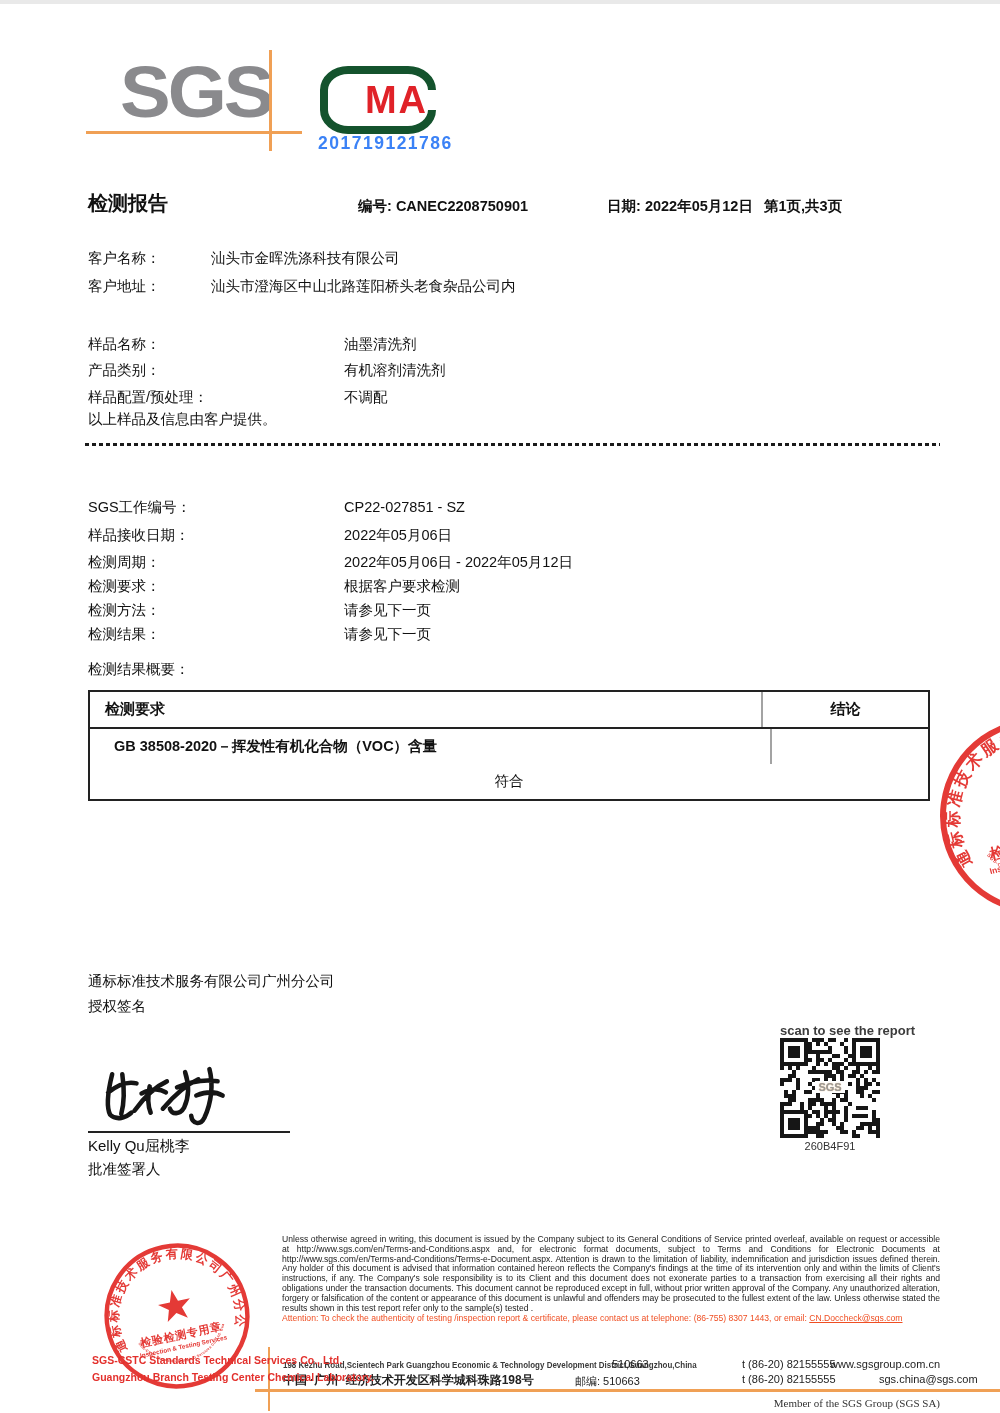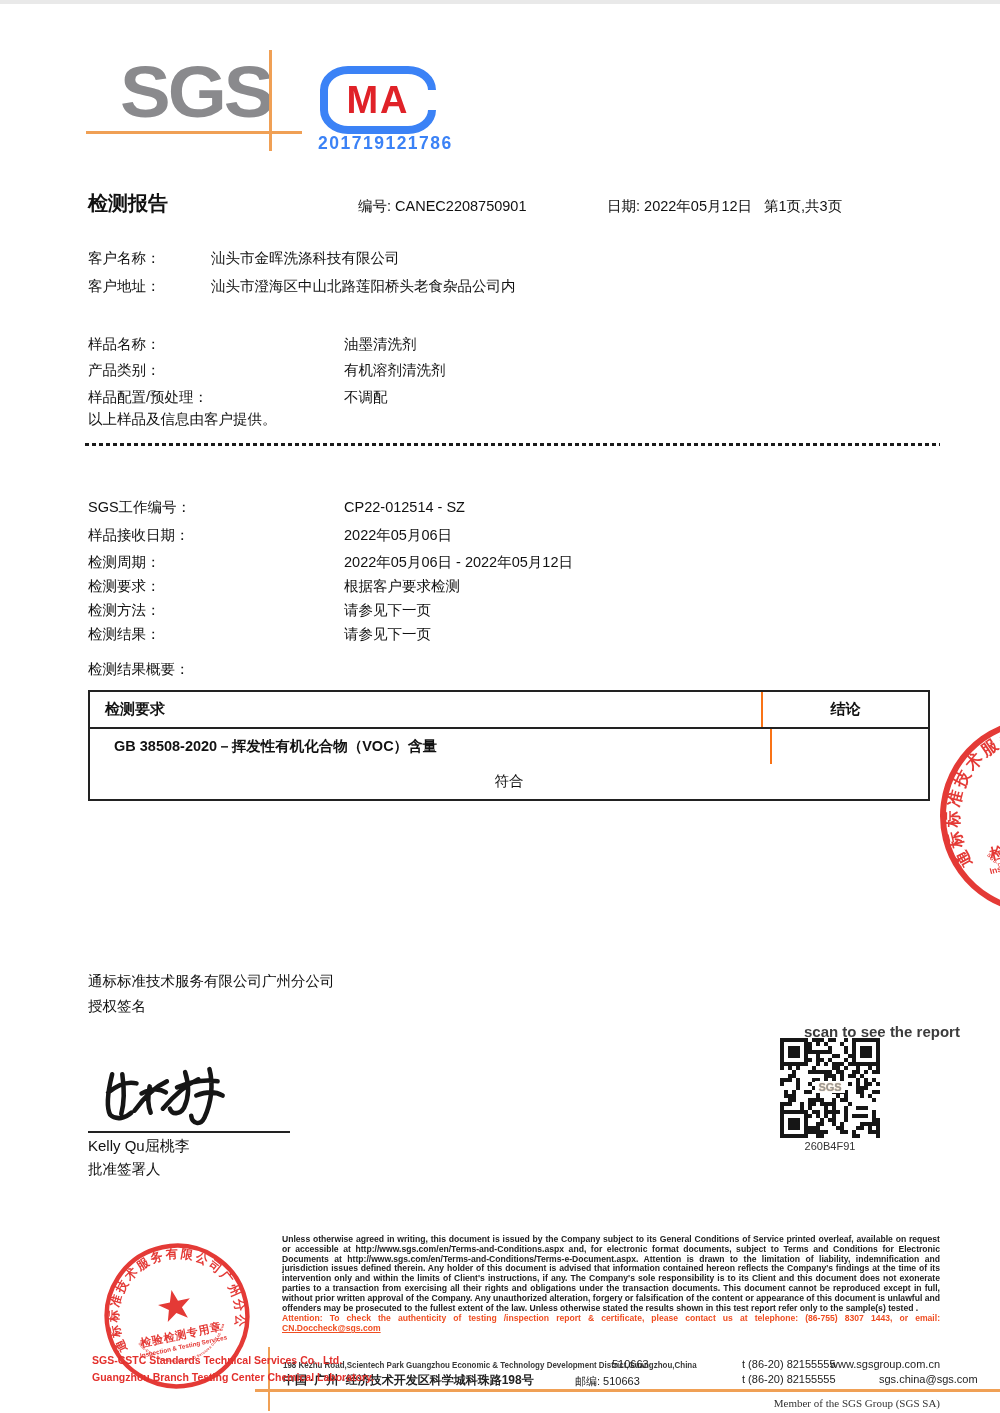--- a/index.html
+++ b/index.html
@@ -4,44 +4,44 @@
 <style>
   html,body{margin:0;padding:0;background:#e9e9e9;}
   .page{position:relative;width:1000px;height:1413px;margin:4px auto;background:#fff;
         overflow:hidden;font-family:"Liberation Sans","DejaVu Sans",sans-serif;color:#111;}
 
   
   .sgs-logo{position:absolute;left:120px;top:50px;font-size:76px;font-weight:bold;
             color:#8a8a8d;letter-spacing:-3px;line-height:1;transform:scaleY(.96);}
   .cross-h{position:absolute;left:86px;top:127px;width:216px;height:2.5px;background:#f0a055;}
   .cross-v{position:absolute;left:269px;top:46px;width:2.5px;height:101px;background:#f0a055;}
-  .cma-box{position:absolute;left:320px;top:62px;width:100px;height:52px;border:8px solid #3b82f6;
-           border-radius:28px/24px;display:flex;align-items:center;justify-content:center;}
+  .cma-box{position:absolute;left:320px;top:62px;width:100px;height:52px;border:8px solid #14532d;
+           border-radius:28px/24px;display:flex;align-items:center;justify-content:flex-end;}
   .cma-box .gap{position:absolute;right:-9px;top:50%;transform:translateY(-50%);width:10px;height:20px;background:#fff;}
   .cma-ma{font-size:38px;font-weight:bold;color:#e02228;letter-spacing:2px;line-height:1;}
   .cma-num{position:absolute;left:318px;top:129px;font-size:17.5px;font-weight:bold;color:#3b82f6;letter-spacing:1.5px;}
 
   
   .rpt-title{position:absolute;left:88px;top:186px;font-size:20px;font-weight:bold;}
-  .hdr-item{position:absolute;top:193px;font-size:14.5px;white-space:nowrap;}
+  .hdr-item{position:absolute;top:193px;font-size:14.5px;white-space:nowrap;font-weight:bold;}
 
   
   .row{position:absolute;left:88px;font-size:14.5px;white-space:nowrap;}
   .row .lab{display:inline-block;}
   .cust .lab{width:119px;}
   .wide .lab{width:252px;}
   .dash{position:absolute;left:85px;top:439px;width:855px;height:3px;
         background:repeating-linear-gradient(90deg,#1a1a1a 0 4.5px,transparent 4.5px 7px);}
 
   
   .sum-title{position:absolute;left:88px;top:656px;font-size:14.5px;}
   .sum-table{position:absolute;left:88px;top:686px;width:838px;border:2px solid #222;background:#fff;z-index:2;}
   .t-head{display:flex;border-bottom:2px solid #222;font-weight:bold;}
   .t-row{display:flex;flex-direction:column;}
-  .t-c1{width:656px;padding:8px 0 8px 15px;border-right:2px solid #f97316;font-size:15px;}
+  .t-c1{width:656px;padding:8px 0 8px 15px;border-right:2px solid #a3a3a3;font-size:15px;}
   .t-row .t-c1{padding-left:24px;font-weight:bold;font-size:14.5px;}
   .t-c2{flex:1;text-align:center;padding:8px 0;font-size:15px;}
   .t-row .t-c2{font-weight:normal;font-size:14.5px;}
 
   
   .stamp{position:absolute;z-index:1;opacity:.95;}
   .stamp svg{width:100%;height:100%;}
   .st-cn{font-size:16.5px;font-weight:bold;fill:#e3302c;letter-spacing:3px;}
   .st-en{font-size:5px;font-weight:bold;fill:#e3302c;letter-spacing:.4px;}
   .st-l1{font-size:15px;font-weight:bold;fill:#e3302c;letter-spacing:1px;text-anchor:middle;}
@@ -52,33 +52,33 @@
 
   
   .sign-co{position:absolute;left:88px;top:968px;font-size:14.5px;}
   .sign-auth{position:absolute;left:88px;top:993px;font-size:14.5px;}
   .sig-svg{position:absolute;left:100px;top:1058px;width:152px;height:66px;}
   .sig-line{position:absolute;left:88px;top:1127px;width:202px;height:2px;background:#222;}
   .sig-name{position:absolute;left:88px;top:1133px;font-size:15px;}
   .sig-role{position:absolute;left:88px;top:1156px;font-size:14.5px;}
 
   
-  .qr-cap{position:absolute;left:804px;top:1019px;width:104px;font-size:15px;
+  .qr-cap{position:absolute;left:780px;top:1019px;width:104px;font-size:13px;
           font-weight:bold;color:#3c3c3c;white-space:nowrap;}
   #qr{position:absolute;left:780px;top:1034px;width:100px;height:100px;background:#fff;
       display:grid;grid-template-columns:repeat(25,1fr);grid-template-rows:repeat(25,1fr);}
   .qm{background:#161616;}
   .qr-lbl{position:absolute;left:780px;top:1073px;width:100px;text-align:center;z-index:2;}
   .qr-lbl span{display:inline-block;background:#fff;padding:0 3px;font-size:11px;font-weight:bold;
                color:#9a9a9a;text-shadow:0 0 1px #d9a05a;}
   .qr-code{position:absolute;left:780px;top:1136px;width:100px;text-align:center;font-size:11px;color:#333;}
 
   
   .disc{position:absolute;left:282px;top:1231px;width:658px;font-size:8.6px;line-height:9.8px;
-        font-weight:bold;color:#222;text-align:justify;}
+        font-weight:normal;color:#222;text-align:justify;}
   .disc .att{color:#ef4e22;margin-top:1px;}
   .disc .att u{text-decoration:underline;}
   .f-vline{position:absolute;left:268px;top:1343px;width:2px;height:64px;background:#f0a055;}
   .f-hline{position:absolute;left:255px;top:1385px;width:745px;height:2.5px;background:#f0a055;}
   .f-item{position:absolute;white-space:nowrap;color:#222;}
   .f-addr-en{left:283px;top:1356px;font-size:8.3px;font-weight:bold;color:#3a3a3a;transform:scaleX(.96);transform-origin:left;}
   .f-pc1{left:612px;top:1354px;font-size:11px;}
   .f-ph1{left:742px;top:1354px;font-size:11px;}
   .f-web{left:830px;top:1354px;font-size:11px;}
   .f-addr-cn{left:283px;top:1368px;font-size:12px;font-weight:bold;}
@@ -132,21 +132,21 @@
   <div class="row wide" style="top:384px">
     <span class="lab">样品配置/预处理：</span>
     <span>不调配</span>
   </div>
   <div class="row" style="top:406px">以上样品及信息由客户提供。</div>
 
   <div class="dash"></div>
 
   <div class="row wide" style="top:494px">
     <span class="lab">SGS工作编号：</span>
-    <span>CP22-012514 - SZ</span>
+    <span>CP22-027851 - SZ</span>
   </div>
   <div class="row wide" style="top:522px">
     <span class="lab">样品接收日期：</span>
     <span>2022年05月06日</span>
   </div>
   <div class="row wide" style="top:549px">
     <span class="lab">检测周期：</span>
     <span>2022年05月06日 - 2022年05月12日</span>
   </div>
   <div class="row wide" style="top:573px">

